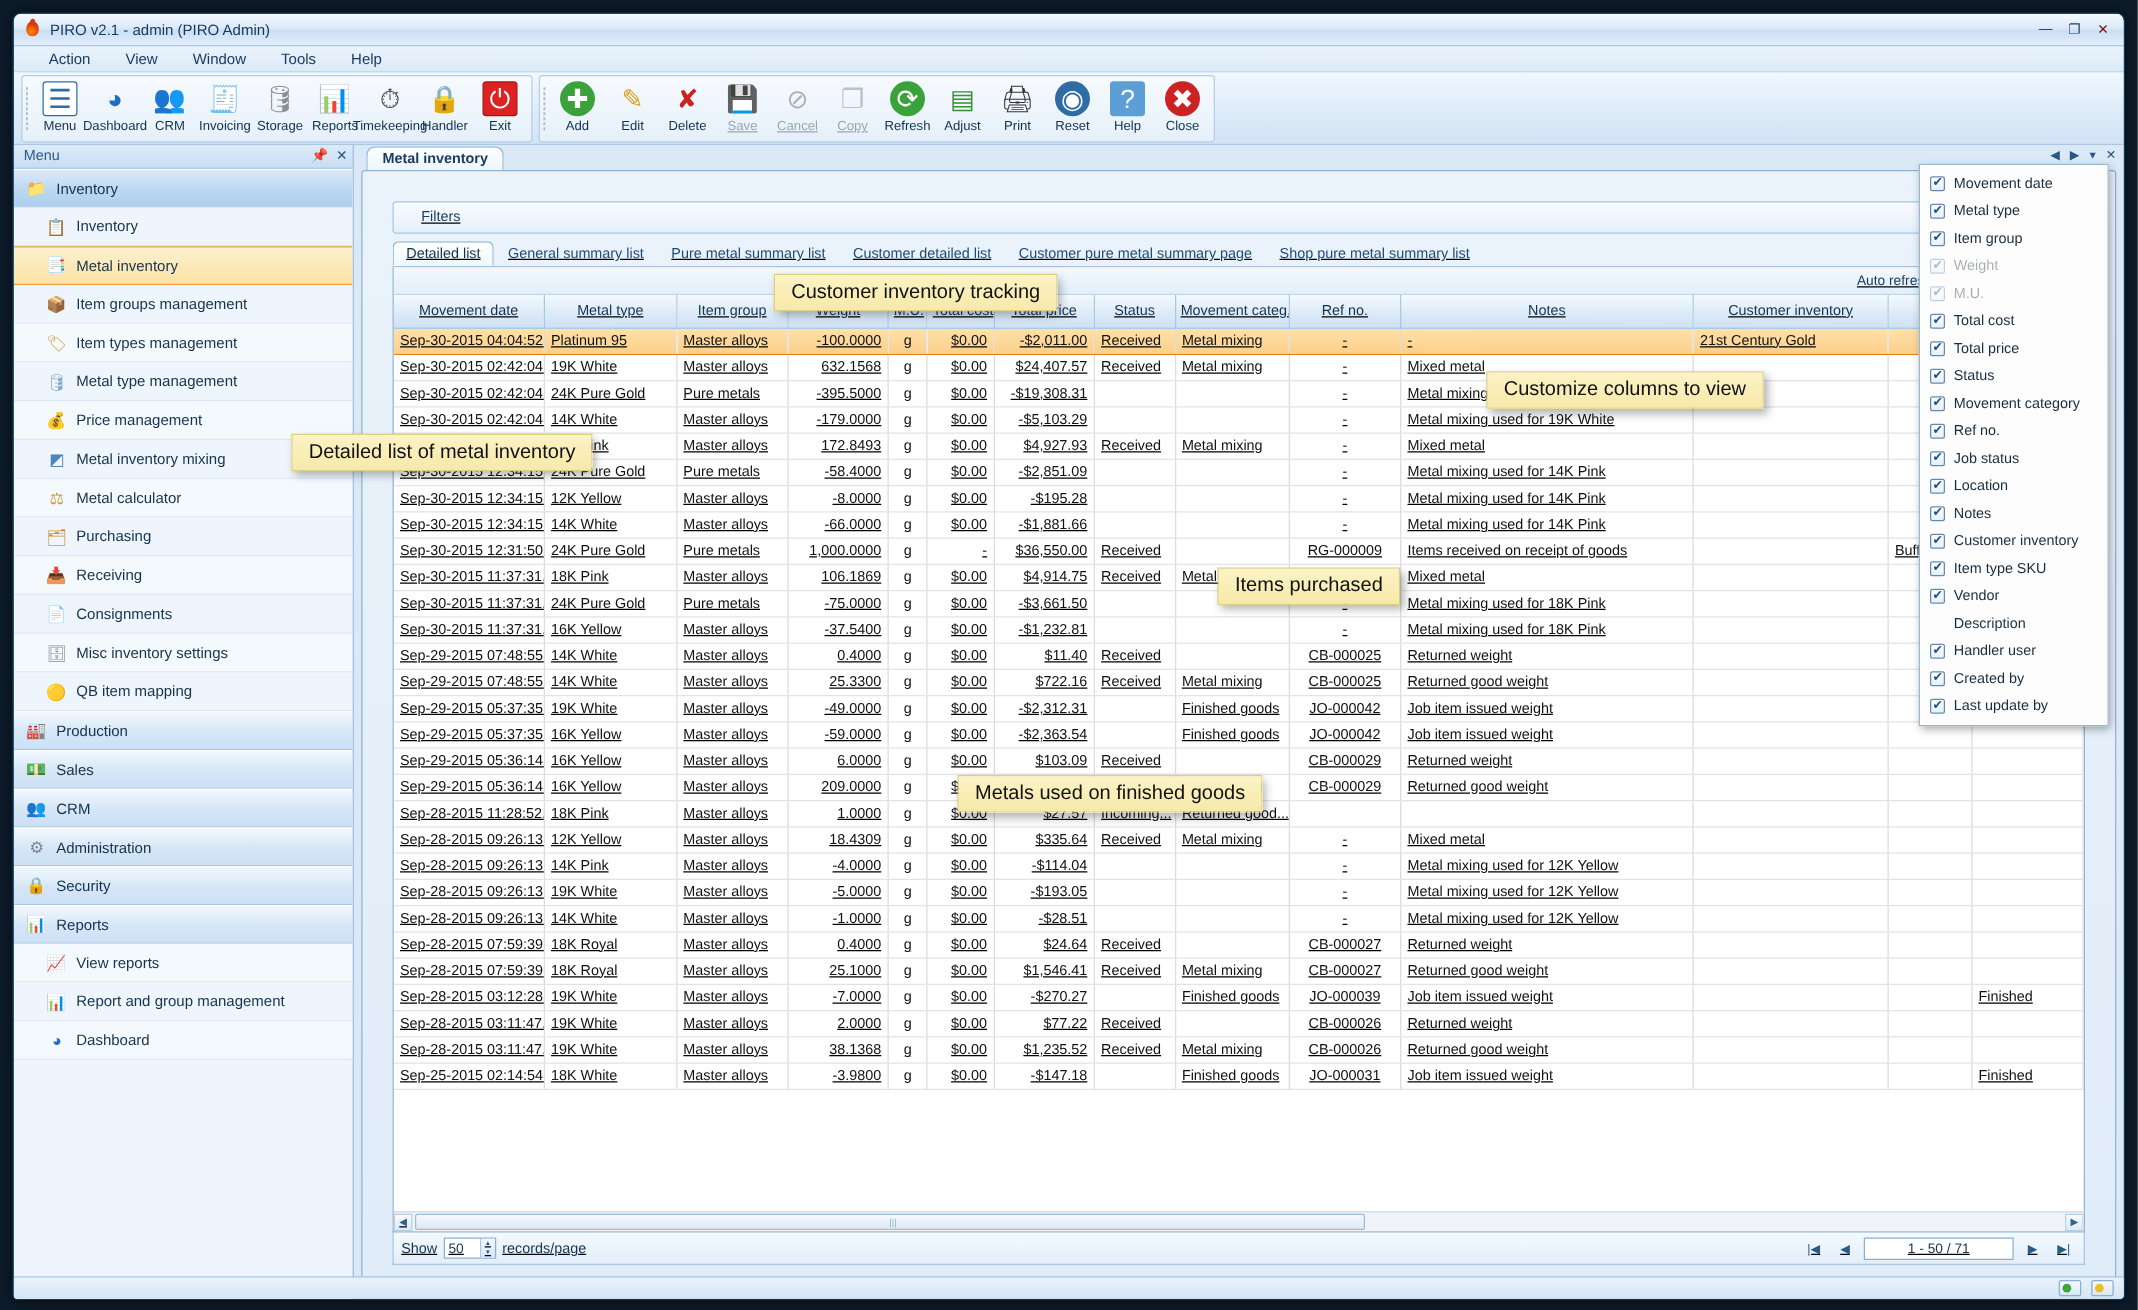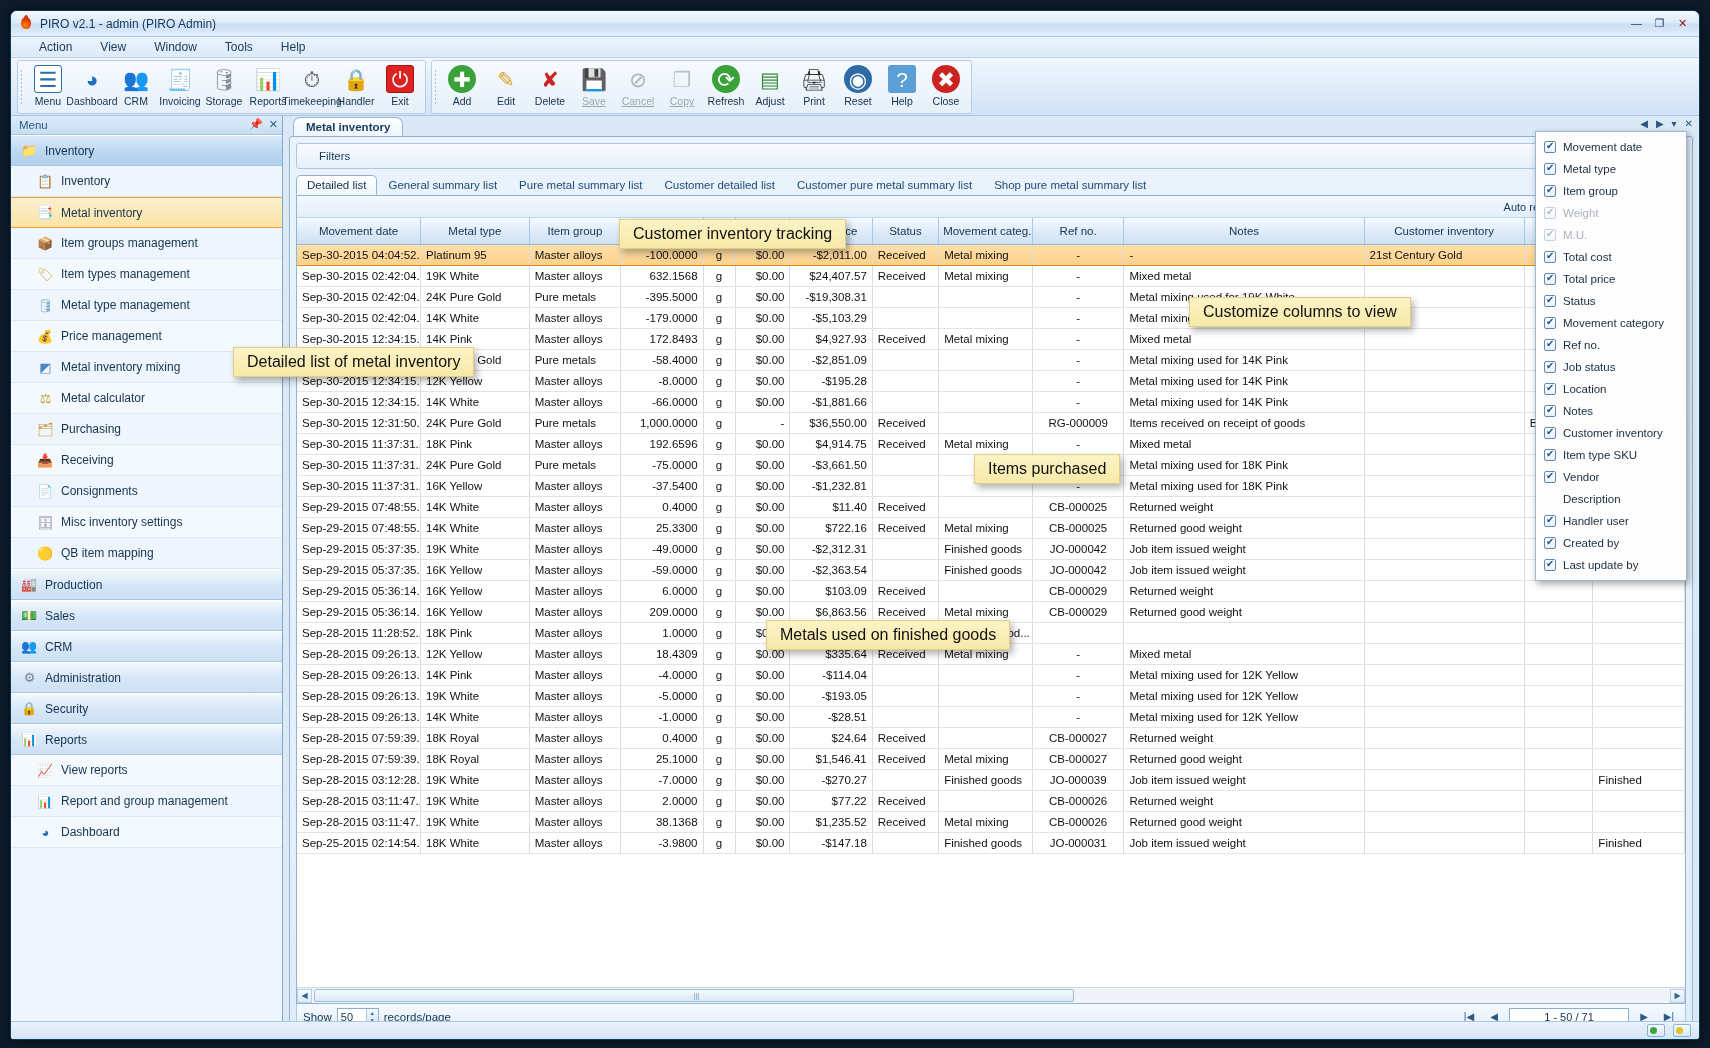--- a/index.html
+++ b/index.html
@@ -141,21 +141,21 @@
     border:1px solid #93b9d8; border-bottom:none;
     border-radius: 7px 7px 0 0; display:flex;align-items:center;
     font-weight:bold;
   }
   .doctab-ctrls{ position:absolute; right:6px; top:2px; font-size:10px; color:#2a5681;
     display:flex; gap:8px;}
   .panel {
     flex:1; margin: 0 6px 4px 6px;
     background: linear-gradient(180deg,#eaf3fb,#e0ecf8);
     border:1px solid #8fb4d4; border-radius:3px;
-    display:flex; flex-direction:column; padding: 6px;
+    display:flex; flex-direction:column; padding: 24px; text-decoration: underline;
   }
   .filters {
     height:26px; border:1px solid #a9c8e3; border-radius:3px;
     background: linear-gradient(180deg,#f7fbfe,#e6f0fa);
     display:flex;align-items:center; padding-left:22px;
     font-size:11.5px; color:#17395c; margin-bottom:6px;
   }
   .subtabs {
     height: 21px; display:flex; align-items:flex-end; position:relative;
     border-bottom:1px solid #8fb4d4;
@@ -526,21 +526,21 @@
             <div class="stab">
               <span>General summary list</span>
             </div>
             <div class="stab">
               <span>Pure metal summary list</span>
             </div>
             <div class="stab">
               <span>Customer detailed list</span>
             </div>
             <div class="stab">
-              <span>Customer pure metal summary list</span>
+              <span>Customer pure metal summary page</span>
             </div>
             <div class="stab">
               <span>Shop pure metal summary list</span>
             </div>
             <div class="stab-nav">
             <span>◀</span>
             <span>▶</span>
             <span>▾</span>
           </div>
         </div>
@@ -733,21 +733,21 @@
                     <td class="ctr">RG-000009</td>
                     <td>Items received on receipt of goods</td>
                     <td></td>
                     <td>Buffalo Go</td>
                     <td></td>
                   </tr>
                   <tr>
                     <td>Sep-30-2015  11:37:31...</td>
                     <td>18K Pink</td>
                     <td>Master alloys</td>
-                    <td class="num pos">192.6596</td>
+                    <td class="num pos">106.1869</td>
                     <td class="ctr">g</td>
                     <td class="num">$0.00</td>
                     <td class="num">$4,914.75</td>
                     <td>Received</td>
                     <td>Metal mixing</td>
                     <td class="ctr">-</td>
                     <td>Mixed metal</td>
                     <td></td>
                     <td></td>
                     <td></td>

